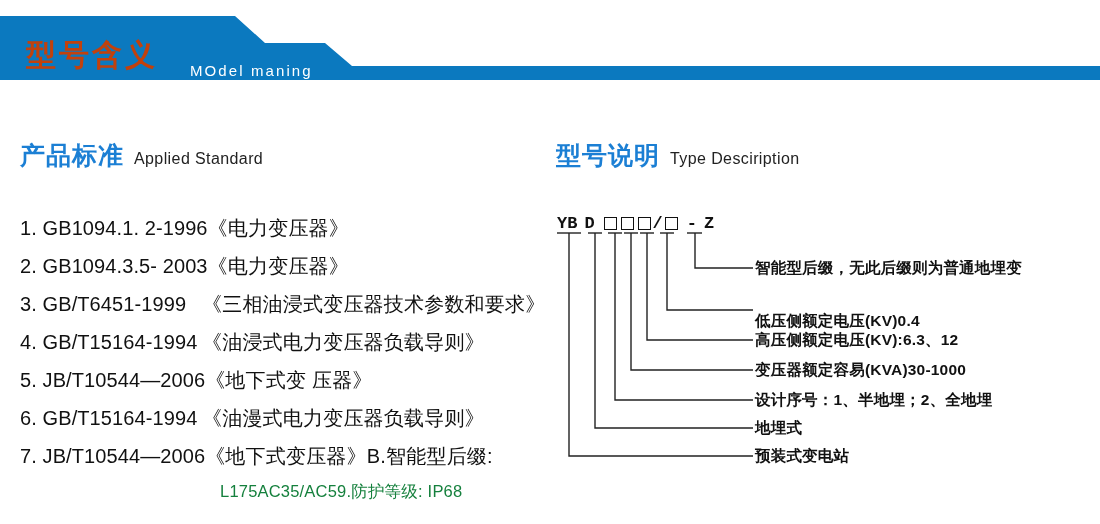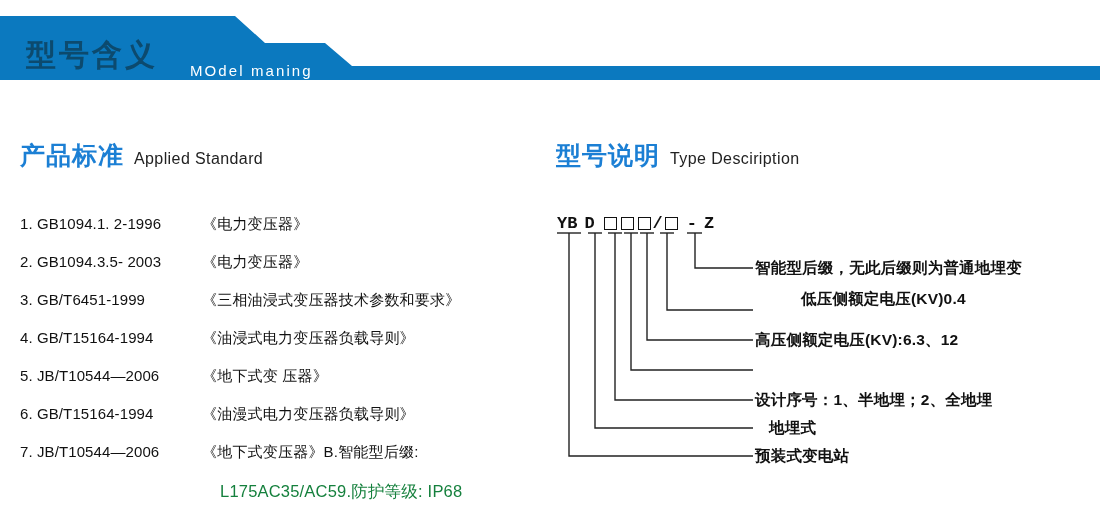--- a/index.html
+++ b/index.html
@@ -32,21 +32,21 @@
     height: 64px;
     display: block;
   }
   #header-title-cn {
     position: absolute;
     left: 26px;
     top: 22px;
     font-size: 30px;
     font-weight: 700;
     letter-spacing: 3px;
-    color: #0c4a6e;
+    color: #c2410c;
     line-height: 34px;
     white-space: nowrap;
   }
   #header-title-en {
     position: absolute;
     left: 190px;
     top: 46px;
     font-size: 15px;
     font-weight: 400;
     letter-spacing: 2.1px;
@@ -83,21 +83,21 @@
   #standards-list {
     position: absolute;
     left: 20px;
     top: 215px;
     width: 540px;
   }
   .std-row {
     display: flex;
     align-items: baseline;
     height: 38px;
-    font-size: 15px;
+    font-size: 20px;
     color: #111111;
     white-space: nowrap;
   }
   .std-code {
     display: inline-block;
     min-width: 182px;
     letter-spacing: 0.1px;
   }
   .std-name { letter-spacing: 0.2px; }
   .std-row-cont {
@@ -251,19 +251,20 @@
 
       <path d="M65,23 L65,190 L203,190"></path>
 
       <path d="M45,23 L45,218 L203,218"></path>
 
       <path d="M19,23 L19,246 L203,246"></path>
     </g>
   </svg>
 
   <div class="type-label" style="top:49px;">智能型后缀，无此后缀则为普通地埋变</div>
-  <div class="type-label" style="top:80px;margin-left:46px;">低压侧额定电压(KV)0.4</div>
+  <div class="type-label" style="top:102px;">低压侧额定电压(KV)0.4</div>
   <div class="type-label" style="top:121px;">高压侧额定电压(KV):6.3、12</div>
+  <div class="type-label" style="top:151px;">变压器额定容易(KVA)30-1000</div>
   <div class="type-label" style="top:181px;">设计序号：1、半地埋；2、全地埋</div>
-  <div class="type-label" style="top:209px;margin-left:14px;">地埋式</div>
+  <div class="type-label" style="top:209px;">地埋式</div>
   <div class="type-label" style="top:237px;">预装式变电站</div>
 
 </div>
 
 </body></html>

